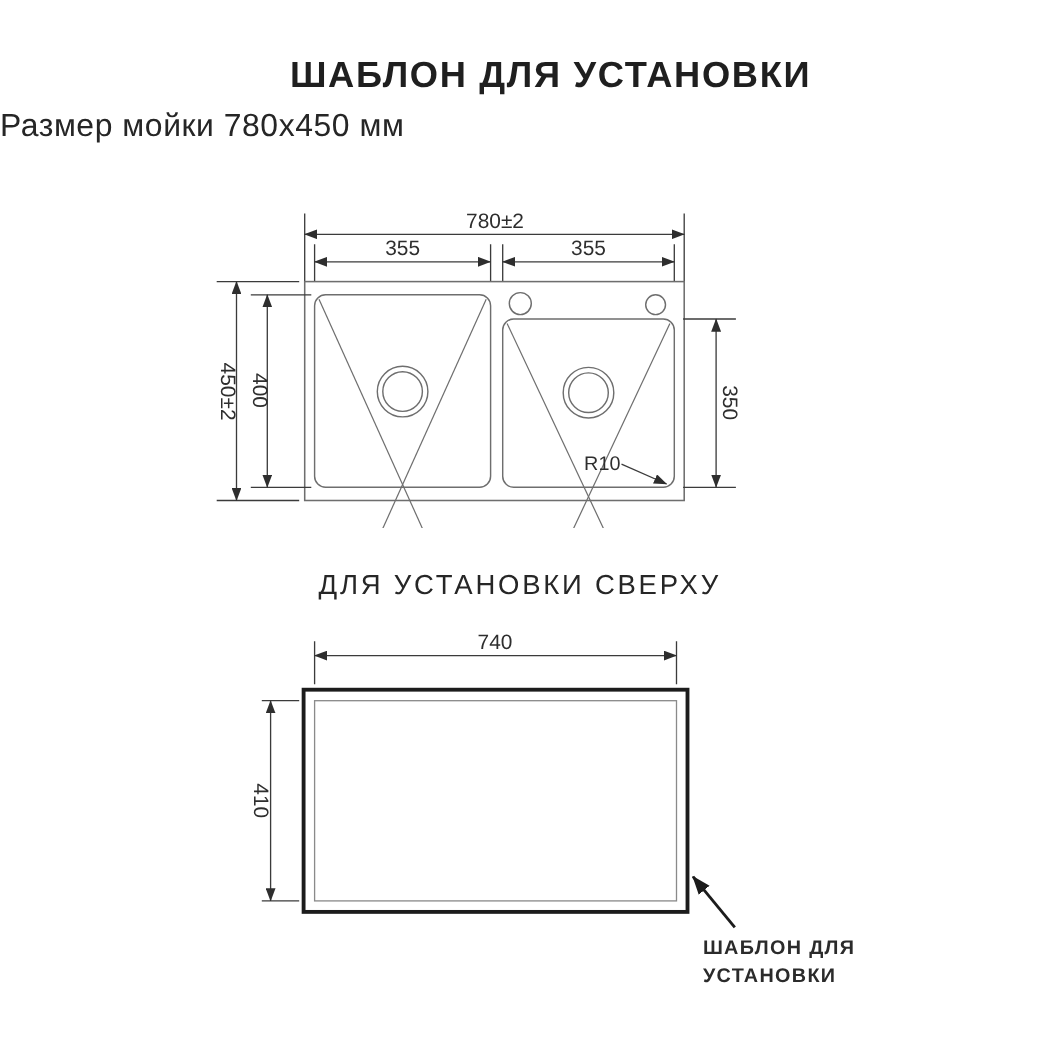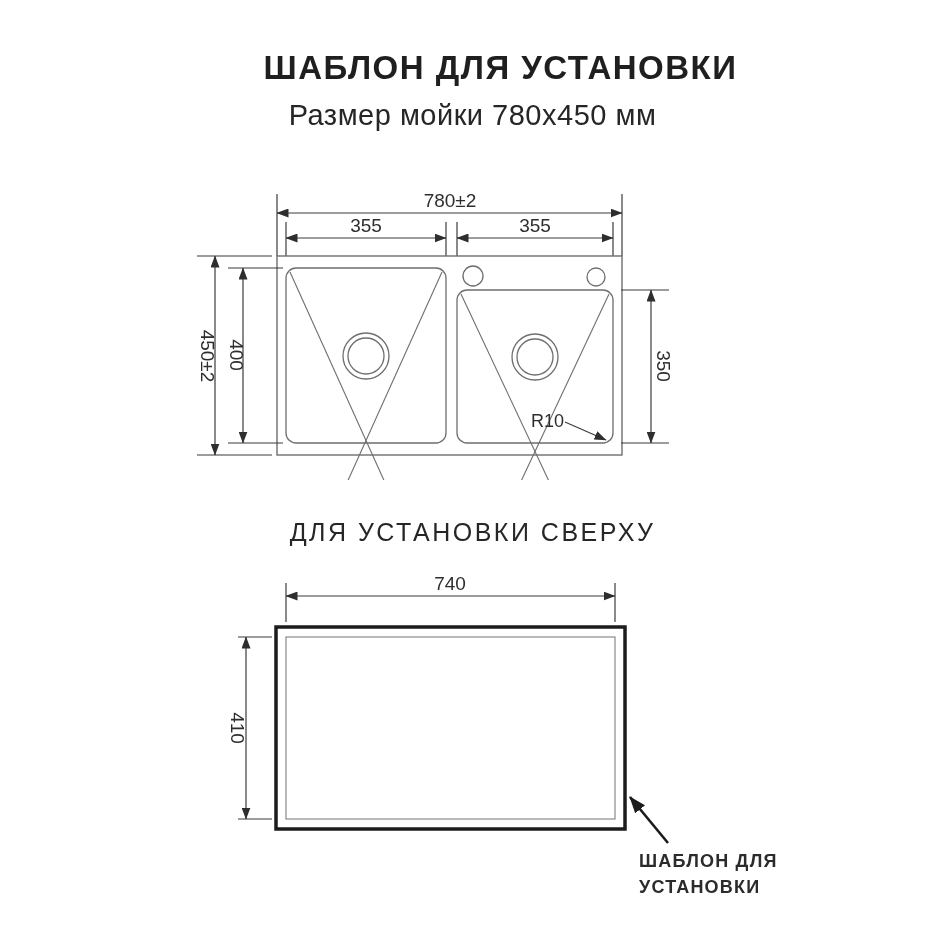--- a/index.html
+++ b/index.html
@@ -15,21 +15,20 @@
   .title{
     position:absolute;top:49px;left:0;width:945px;
     text-align:center;
     font-size:33px;font-weight:700;
     letter-spacing:1.5px;
     color:#1f1f1f;
     padding-left:28px;
   }
   .subtitle{
     position:absolute;top:99px;left:0;width:945px;
-    text-align:center;
     font-size:29px;font-weight:500;
     letter-spacing:0.5px;
     color:#262626;
   }
   .section-title{
     position:absolute;top:518px;left:0;width:945px;
     text-align:center;
     font-size:25px;font-weight:400;
     letter-spacing:2.5px;
     color:#262626;

